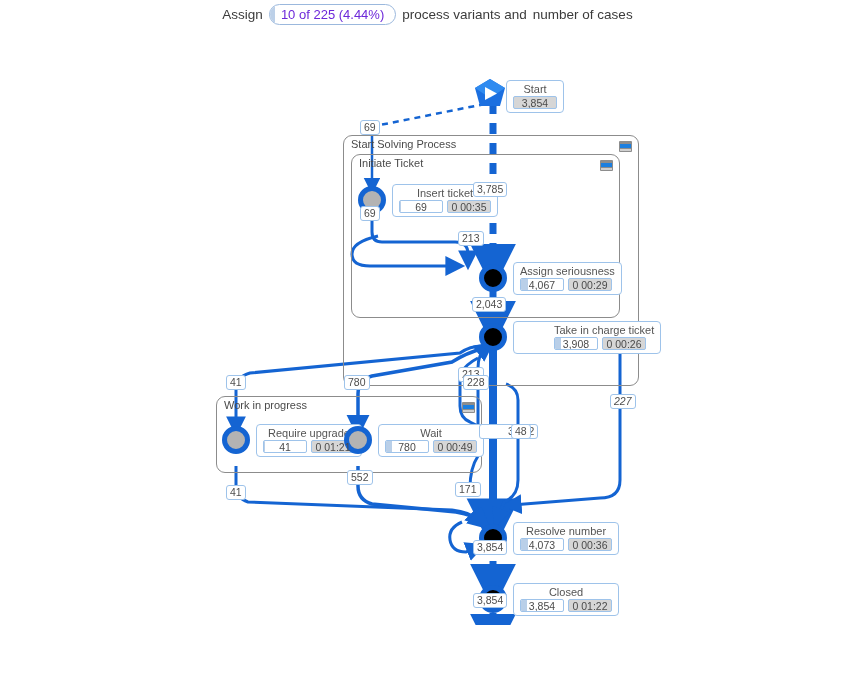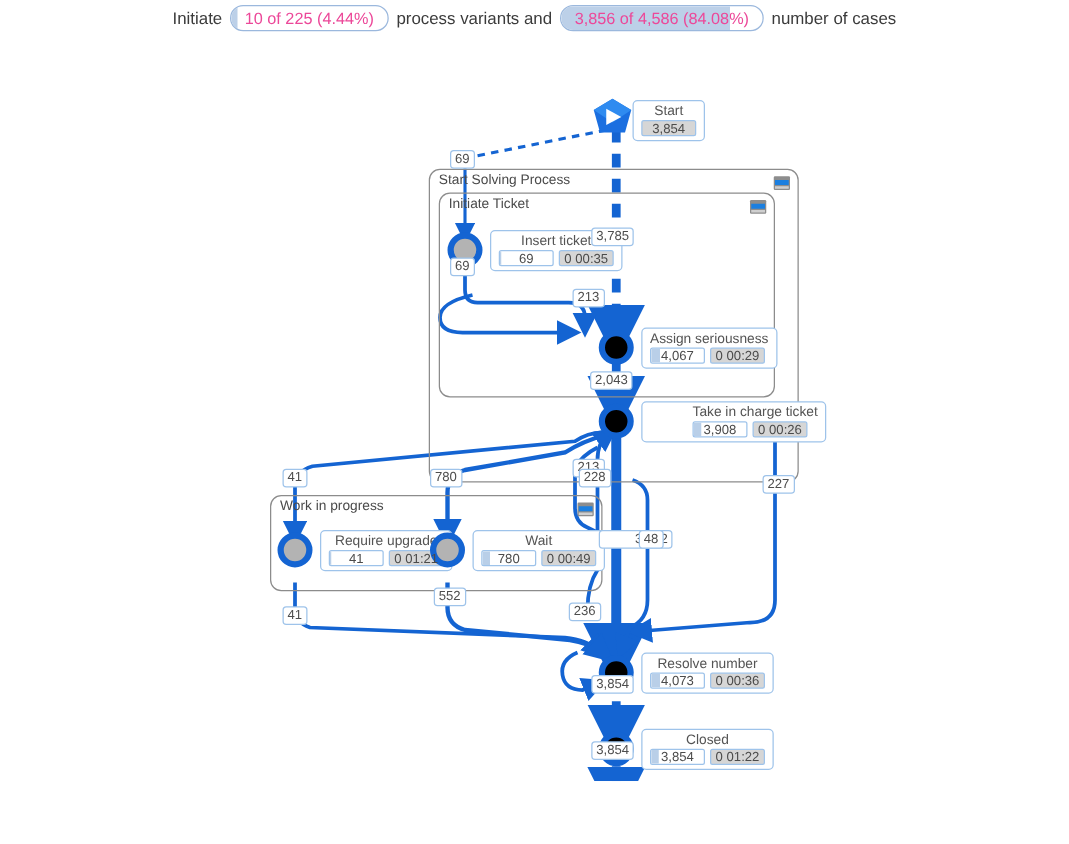--- a/index.html
+++ b/index.html
@@ -19,21 +19,21 @@
     gap: 6px; font-size: 13.5px; color: #3b3b3b; white-space: nowrap;
   }
   .chip {
     position: relative; display: inline-flex; align-items: center; justify-content: center;
     height: 21px; padding: 0 11px; border: 1px solid #9bb8dd; border-radius: 11px;
     background: #ffffff; overflow: hidden;
   }
   .chip .fill {
     position: absolute; left: 0; top: 0; bottom: 0; background: #bcd0e8;
   }
-  .chip .txt { position: relative; z-index: 2; font-size: 13px; color: #ec4899; }
+  .chip .txt { position: relative; z-index: 2; font-size: 13px; color: #6d28d9; }
 
   
   #canvas { position: absolute; left: 0; top: 28px; width: 855px; height: 597px; overflow: hidden; }
   #edges { position: absolute; left: 0; top: 0; width: 855px; height: 597px; }
 
   
   .frame {
     position: absolute; border: 1px solid #8c8c8c; border-radius: 9px; background: transparent;
   }
   .frame > .ftitle {
@@ -88,30 +88,26 @@
   #toolbar {
     position: absolute; left: 0; top: 625px; width: 855px; height: 50px; background: #ffffff;
   }
 </style>
 </head>
 <body>
 
 <div id="app">
 
   <div class="summary">
-    <span>Initiate</span>
+    <span>Assign</span>
     <span class="chip">
       <span class="fill" id="vfill" style="width: 4.44%;"></span>
       <span class="txt">10 of 225 (4.44%)</span>
     </span>
     <span>process variants and</span>
-    <span class="chip">
-      <span class="fill" id="cfill" style="width: 84.08%;"></span>
-      <span class="txt">3,856 of 4,586 (84.08%)</span>
-    </span>
     <span>number of cases</span>
   </div>
 
   <div id="canvas">
 
     <svg id="edges" viewBox="0 0 855 597">
       <defs>
         <marker id="ah" markerWidth="7" markerHeight="7" refX="3.2" refY="3.3" orient="auto">
           <path d="M0,0 L6.6,3.3 L0,6.6 Z" fill="#1464d2"></path>
         </marker>
@@ -298,26 +294,26 @@
     </div>
 
     <div class="elabel" style="left:360px; top:92px;">69</div>
     <div class="elabel" style="left:473px; top:154px;">3,785</div>
     <div class="elabel" style="left:360px; top:178px;">69</div>
     <div class="elabel" style="left:458px; top:339px;">213</div>
     <div class="elabel" style="left:472px; top:269px;">2,043</div>
     <div class="elabel" style="left:226px; top:347px;">41</div>
     <div class="elabel" style="left:344px; top:347px;">780</div>
     <div class="elabel" style="left:463px; top:347px;">228</div>
-    <div class="elabel" style="left:610px; top:352px;">227</div>
+    <div class="elabel" style="left:610px; top:366px;font-style:italic;">227</div>
     <div class="elabel" style="left:479px; top:396px;padding-left:28px;">3,082</div>
     <div class="elabel" style="left:511px; top:396px;">48</div>
     <div class="elabel" style="left:226px; top:457px;">41</div>
     <div class="elabel" style="left:347px; top:442px;">552</div>
-    <div class="elabel" style="left:455px; top:454px;">236</div>
+    <div class="elabel" style="left:455px; top:454px;">171</div>
     <div class="elabel" style="left:473px; top:512px;">3,854</div>
     <div class="elabel" style="left:473px; top:565px;">3,854</div>
 
     <div class="elabel" style="left:458px; top:203px;">213</div>
   </div>
 
   <div id="toolbar">
     
     
 

